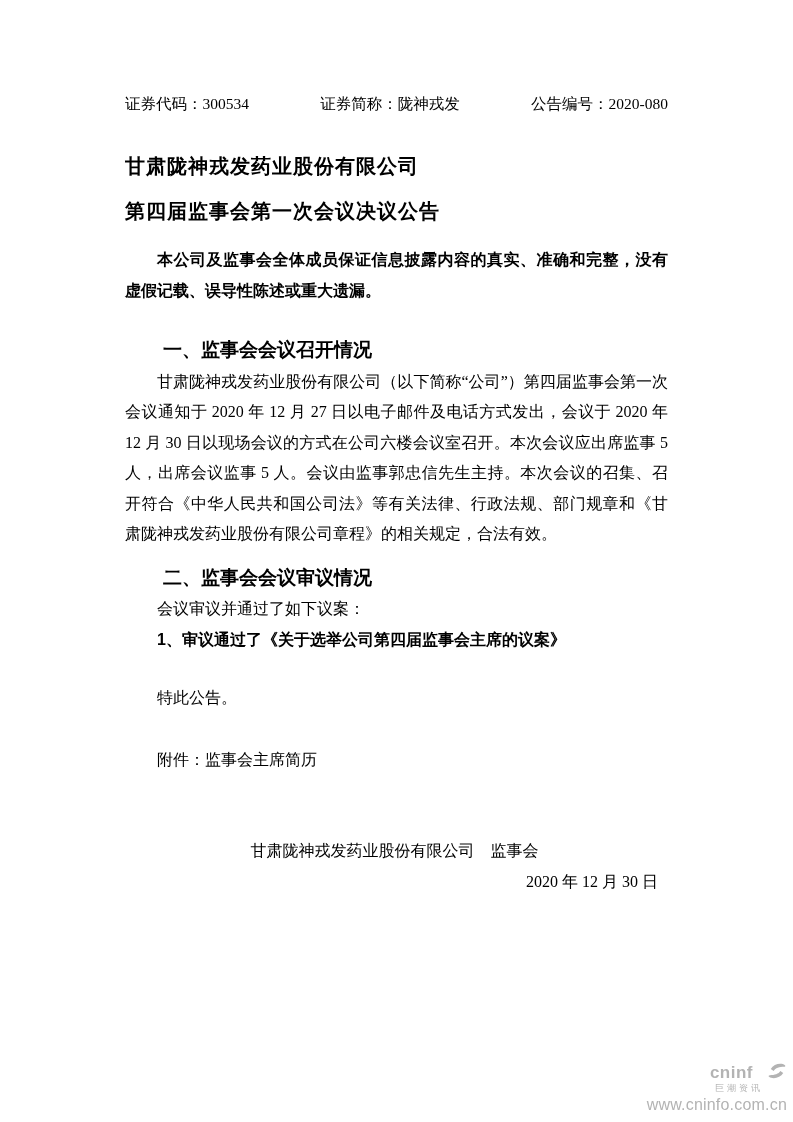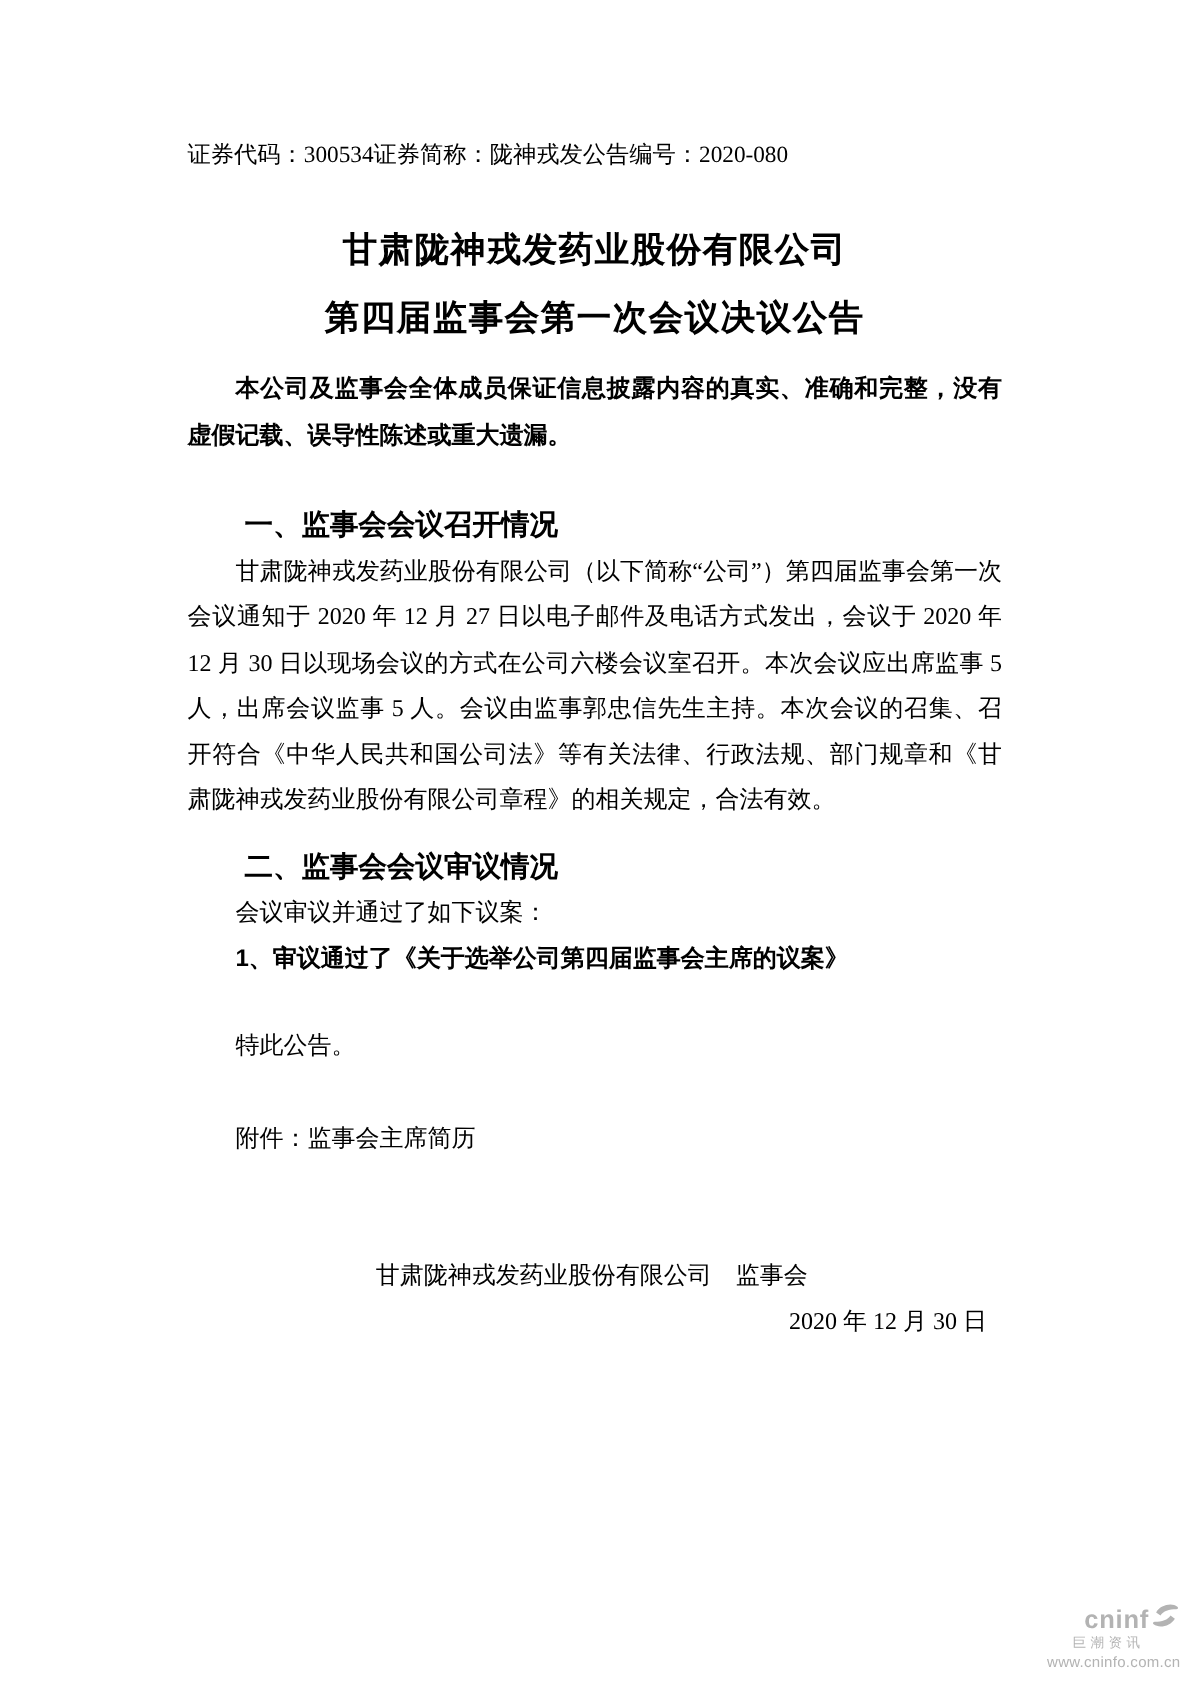--- a/index.html
+++ b/index.html
@@ -19,29 +19,29 @@
     position: absolute;
     left: 125px;
     top: 94px;
     width: 543px;
     font-family: "Liberation Serif", "DejaVu Serif", serif;
     font-size: 16px;
     color: #000;
   }
   .info-bar {
     display: flex;
+    justify-content: space-between;
     font-size: 15.5px;
     line-height: 20px;
   }
   .doc-title {
     margin-top: 30px;
-    text-align: center;
     font-family: Liberation Serif, serif;
     font-weight: 700;
-    font-size: 23px;
+    font-size: 20px;
     line-height: 45px;
     letter-spacing: 1px;
   }
   .disclaimer {
     margin: 11px 0 0 0;
     font-family: "Liberation Sans", "DejaVu Sans", sans-serif;
     font-weight: 700;
     font-size: 16px;
     line-height: 30.5px;
     text-indent: 2em;
@@ -92,36 +92,36 @@
     font-family: "Liberation Sans", "DejaVu Sans", sans-serif;
     color: #b3b3b3;
     text-align: right;
     line-height: 1.15;
     user-select: none;
   }
   .wm-row1 {
     display: flex;
     align-items: center;
     justify-content: flex-end;
-    gap: 1px;
+    gap: 14px;
   }
   .wm-brand {
     font-weight: 700;
     font-size: 17px;
     letter-spacing: 0.5px;
   }
   .wm-icon { display: inline-block; }
   .wm-cn {
     font-size: 9px;
     letter-spacing: 3px;
     padding-right: 24px;
     margin-top: -2px;
   }
   .wm-url {
-    font-size: 10px;
+    font-size: 16px;
     margin-top: 2px;
     letter-spacing: 0.2px;
   }
 </style>
 </head>
 <body>
 
 <div class="page">
   <div class="content">
 

